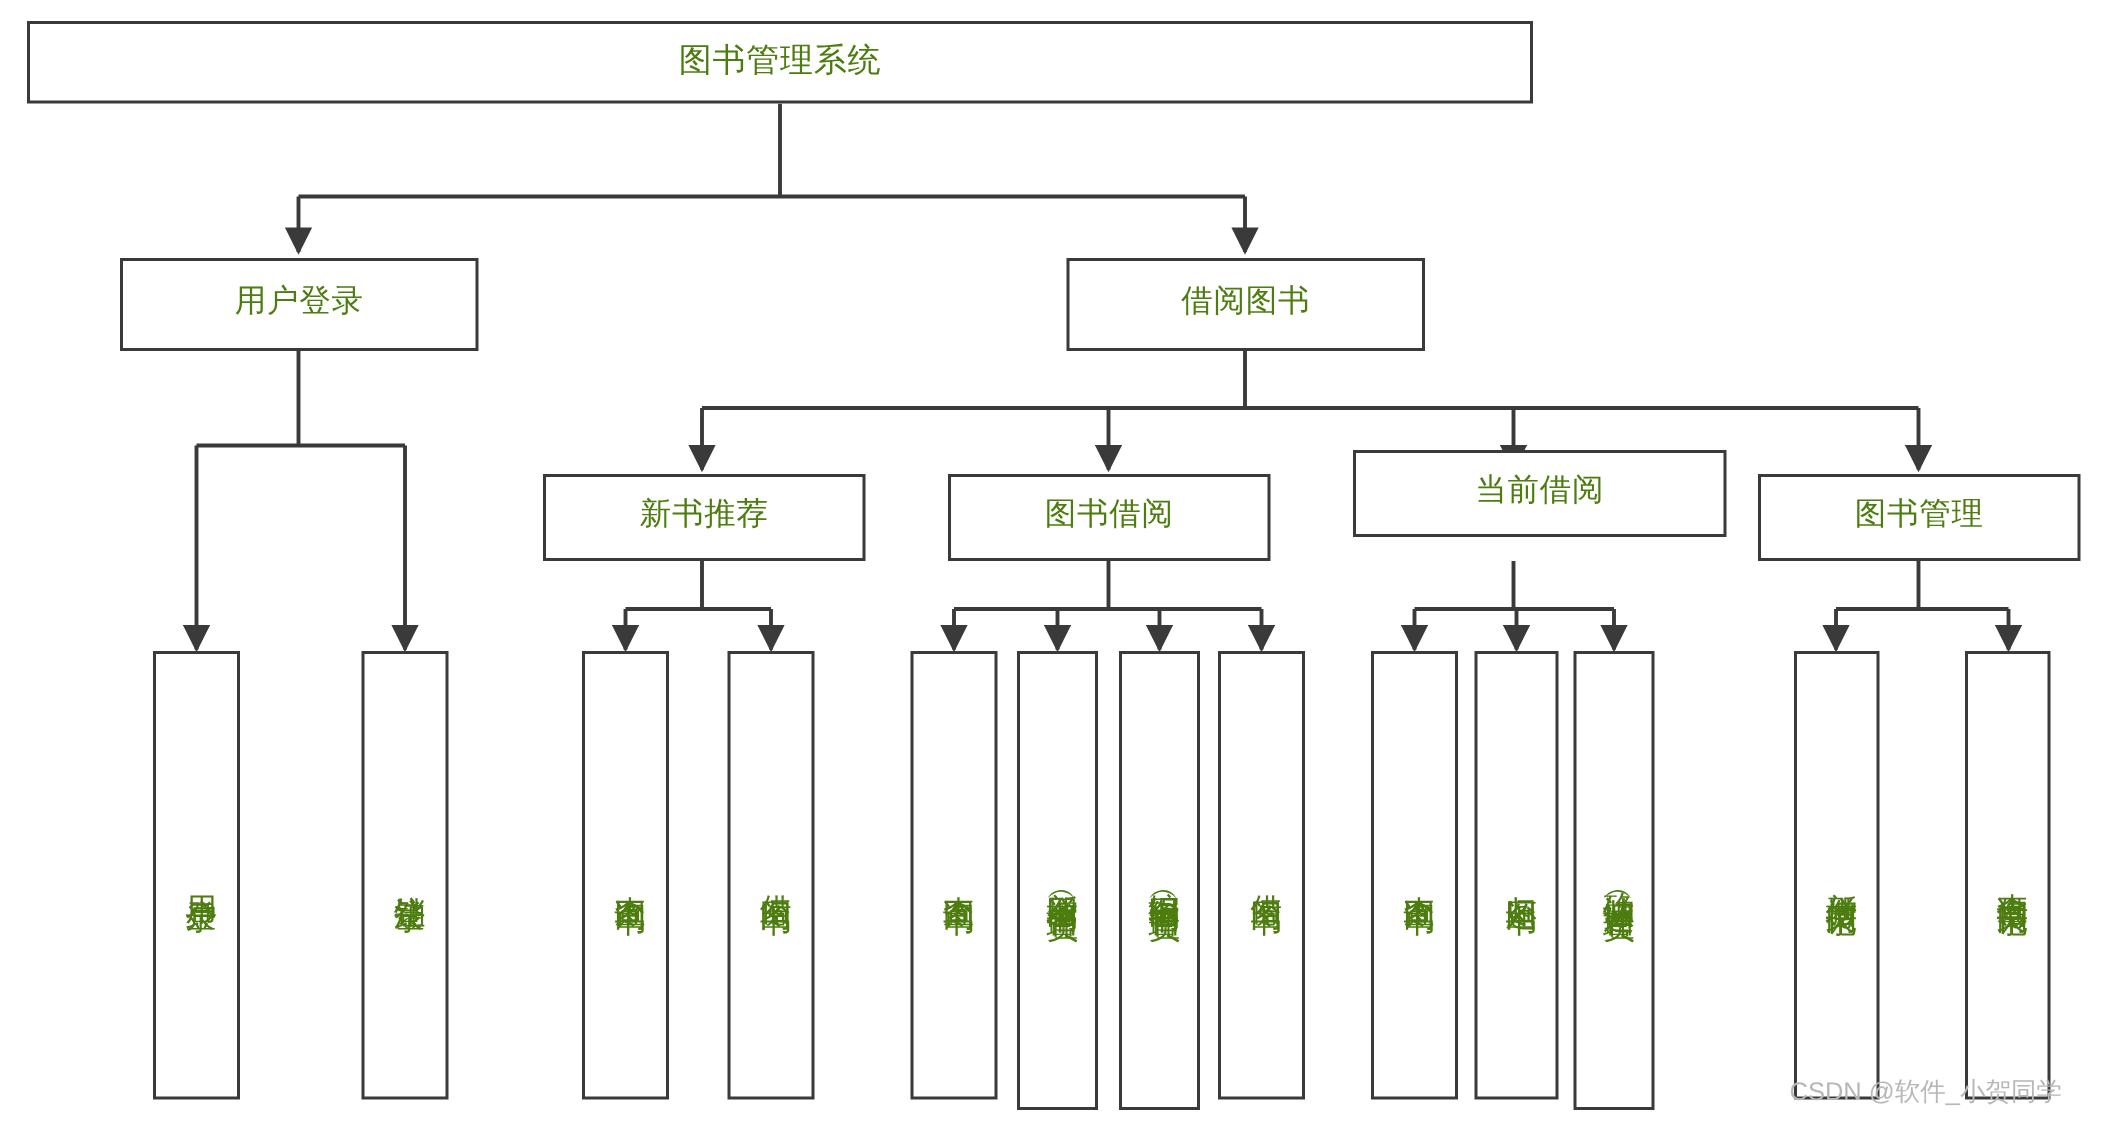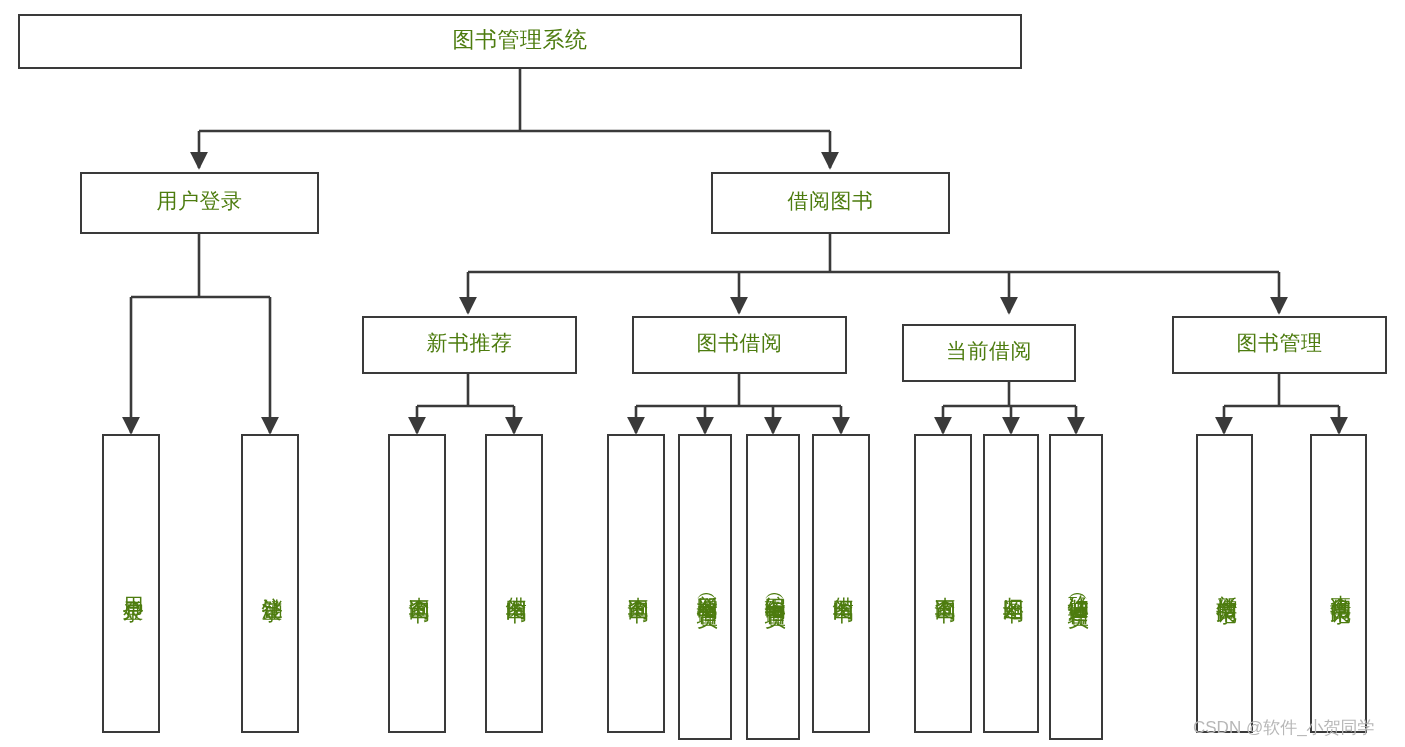--- a/index.html
+++ b/index.html
@@ -138,21 +138,21 @@
   </div>
 
   <div class="node level2" style="left:362px; top:316px; width:215px; height:58px;">
     <span class="node-label">新书推荐</span>
   </div>
 
   <div class="node level2" style="left:632px; top:316px; width:215px; height:58px;">
     <span class="node-label">图书借阅</span>
   </div>
 
-  <div class="node level2" style="left:902px; top:324px; width:174px; height:58px;">
+  <div class="node level2" style="left:902px; top:300px; width:249px; height:58px;">
     <span class="node-label">当前借阅</span>
   </div>
 
   <div class="node level2" style="left:1172px; top:316px; width:215px; height:58px;">
     <span class="node-label">图书管理</span>
   </div>
 
   <div class="node vertical" style="left:102px; top:434px; width:58px; height:299px;">
     <span class="node-label">用户登录</span>
   </div>

